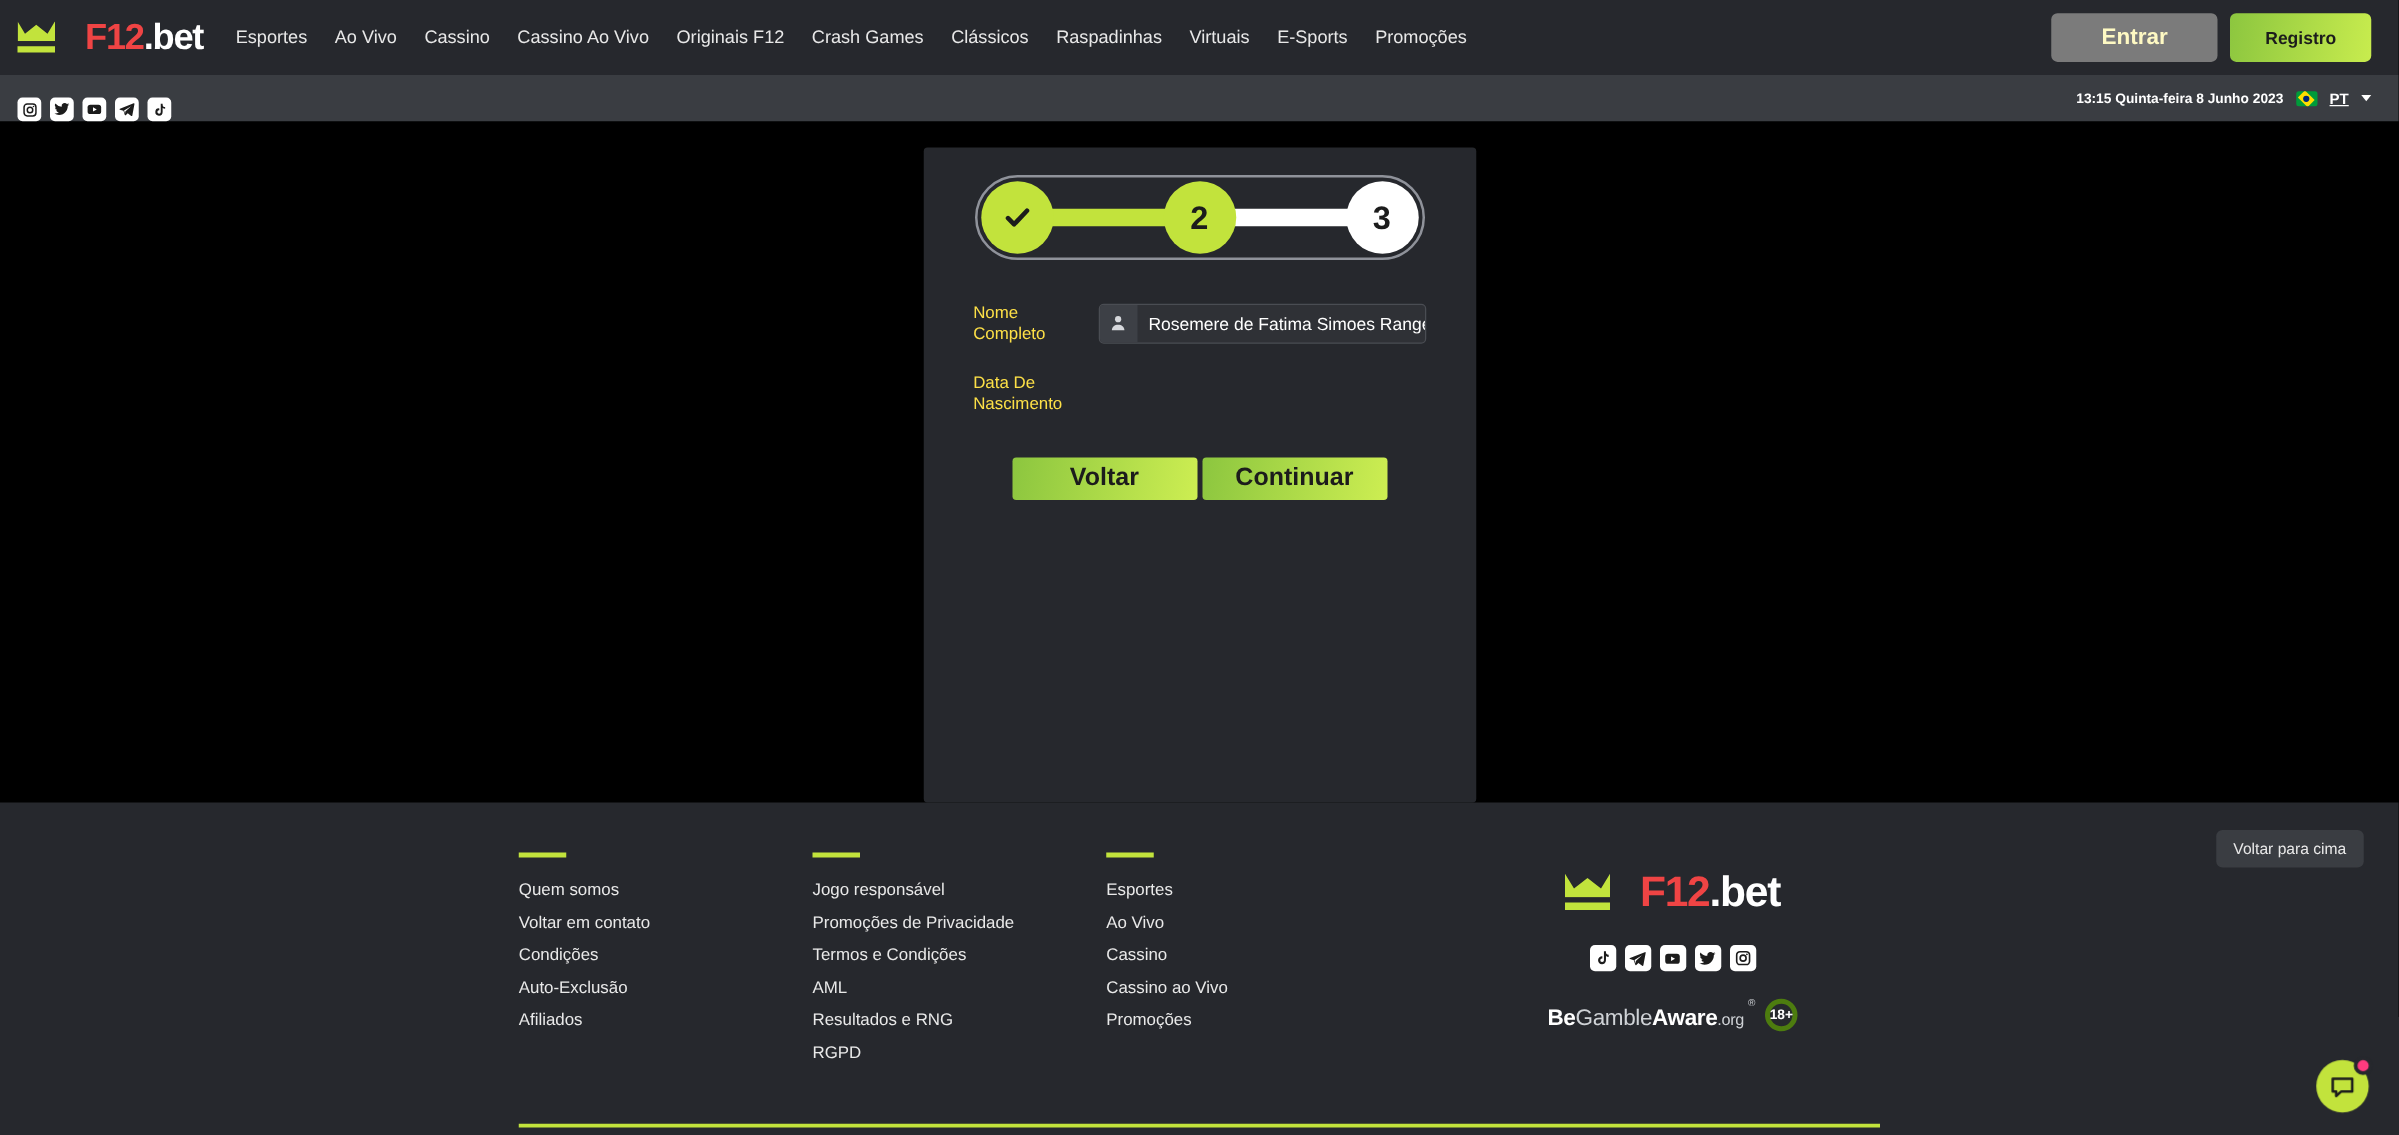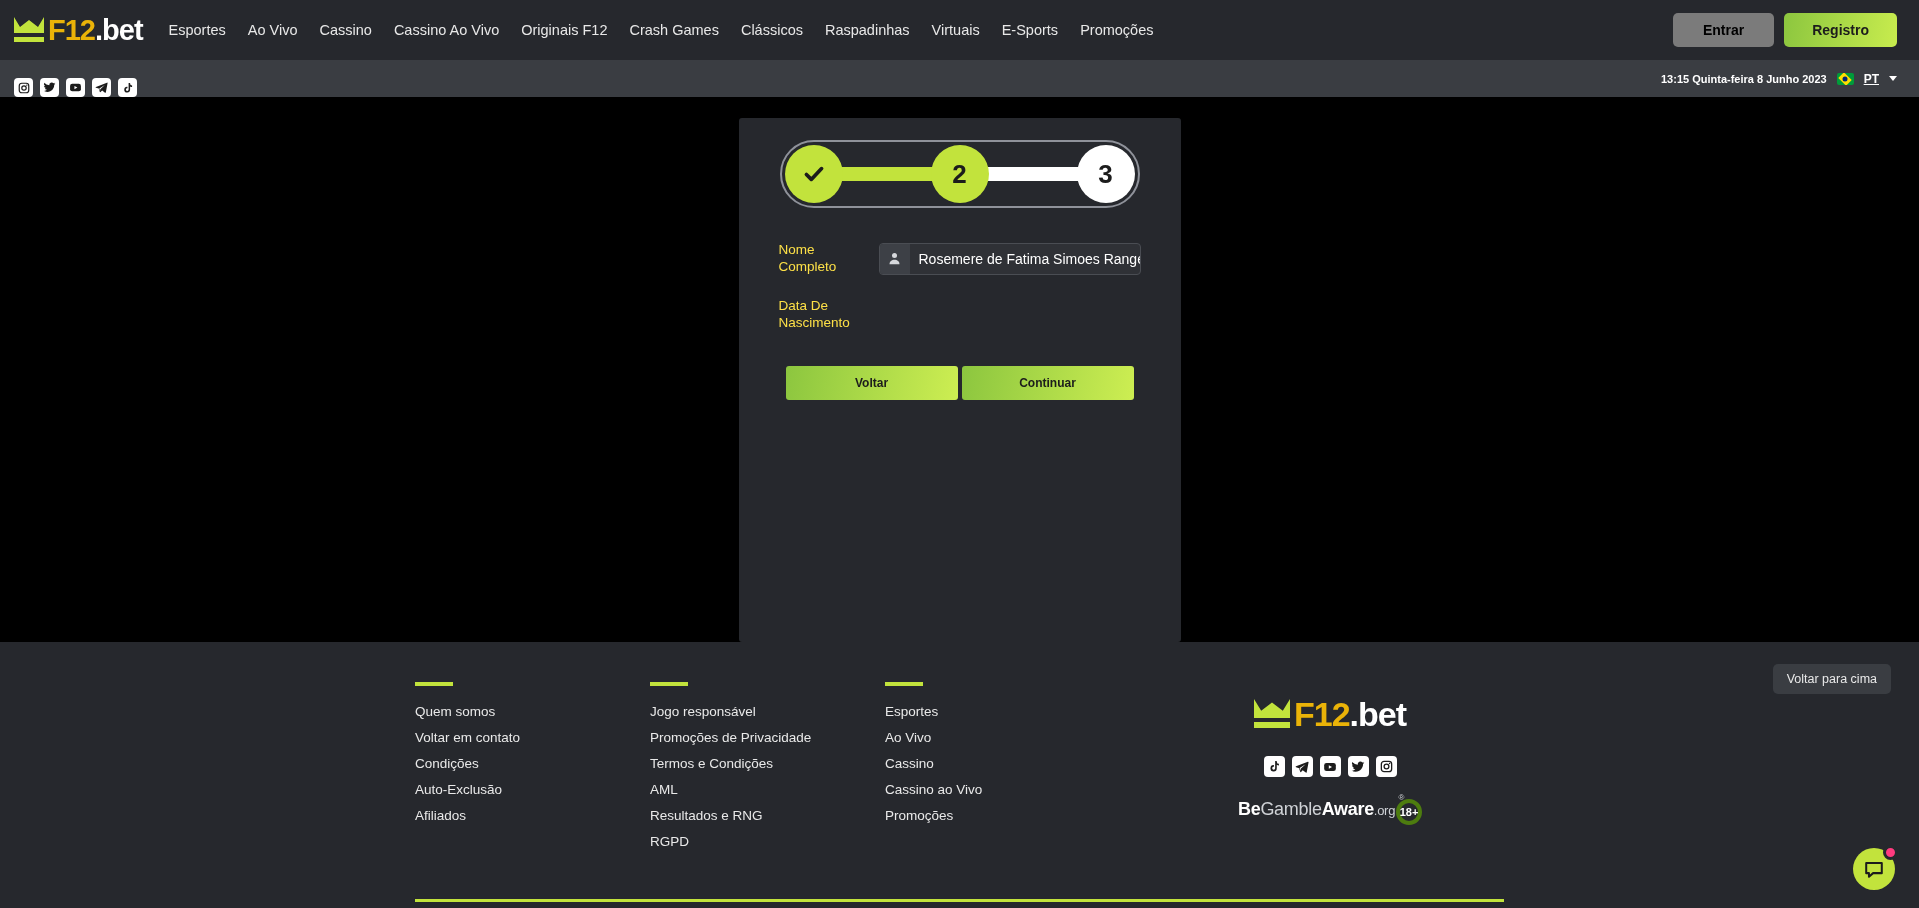--- a/index.html
+++ b/index.html
@@ -24,32 +24,32 @@
   .crown .c-top {
     position: absolute; left: 0; top: 0; width: 30px; height: 16px;
     background: #c2e33c;
     clip-path: polygon(0 0, 20% 62%, 50% 18%, 80% 62%, 100% 0, 100% 100%, 0 100%);
   }
   .crown .c-bar {
     position: absolute; left: 0; bottom: 1px; width: 30px; height: 5px;
     background: #c2e33c;
   }
   .logo-text { font-size: 29px; font-weight: 800; letter-spacing: -1px; line-height: 1; }
-  .logo-f12 { color: #eab308; }
+  .logo-f12 { color: #ef4444; margin-left: 20px; }
   .logo-bet { color: #fff; }
 
   .nav { display: flex; align-items: center; gap: 22px; }
   .nav a {
     color: #e8e8e8; font-size: 14.5px; text-decoration: none; white-space: nowrap;
   }
 
   .auth { position: absolute; right: 22px; top: 50%; transform: translateY(-50%); display: flex; gap: 10px; }
   .btn-entrar {
-    background: #7b7b7b; color: #000000; border: none;
-    padding: 9px 30px; border-radius: 5px; font-size: 14px; font-weight: 700;
+    background: #7b7b7b; color: #fef9c3; border: none;
+    padding: 9px 40px; border-radius: 5px; font-size: 18px; font-weight: 700;
     cursor: pointer; font-family: inherit;
   }
   .btn-registro {
     background: linear-gradient(100deg, #8cc63f 0%, #c8ec4e 100%);
     color: #1c1c1c; border: none;
     padding: 9px 28px; border-radius: 5px; font-size: 14px; font-weight: 700;
     cursor: pointer; font-family: inherit;
   }
 
   
@@ -163,24 +163,24 @@
     background: transparent; border: none; outline: none; font-family: inherit;
     flex: 1; min-width: 0;
   }
   .cal-lime { margin-right: 84px; cursor: pointer; display: flex; }
 
   .actions {
     display: flex; gap: 4px; justify-content: center;
     margin-top: 34px;
   }
   .btn-action {
-    width: 172px; height: 34px;
+    width: 148px; height: 34px;
     border: none; border-radius: 3px;
     background: linear-gradient(100deg, #8cc63f 0%, #cdee52 100%);
-    color: #1c1c1c; font-size: 12px; font-weight: 700;
+    color: #1c1c1c; font-size: 20px; font-weight: 700;
     cursor: pointer; font-family: inherit;
   }
 
   
   .footer {
     height: 266px; background: #26282d;
     position: relative;
   }
   .footer-inner {
     display: flex; padding: 40px 0 0 415px; gap: 0;
@@ -198,21 +198,21 @@
     display: flex; flex-direction: column; align-items: center;
   }
   .flogo { display: flex; align-items: center; gap: 4px; }
   .flogo .logo-text { font-size: 34px; }
   .flogo .crown { width: 36px; height: 30px; }
   .flogo .crown .c-top { width: 36px; height: 19px; }
   .flogo .crown .c-bar { width: 36px; height: 6px; }
   .fsoc { display: flex; gap: 7px; margin-top: 25px; }
   .fsoc .soc { width: 21px; height: 21px; }
   .gamble {
-    display: flex; align-items: flex-start; gap: 1px; margin-top: 22px;
+    display: flex; align-items: flex-end; gap: 17px; margin-top: 22px;
   }
   .bga { font-size: 18px; font-weight: 800; color: #fff; letter-spacing: -0.3px; position: relative; }
   .bga .gray { color: #cfd2d6; font-weight: 400; }
   .bga .reg { position: absolute; top: -6px; right: -9px; font-size: 8px; font-weight: 400; color: #cfd2d6; }
   .age {
     width: 26px; height: 26px; border-radius: 50%;
     border: 4px solid #4d7c0f; color: #fff;
     display: flex; align-items: center; justify-content: center;
     font-size: 11px; font-weight: 700;
   }

